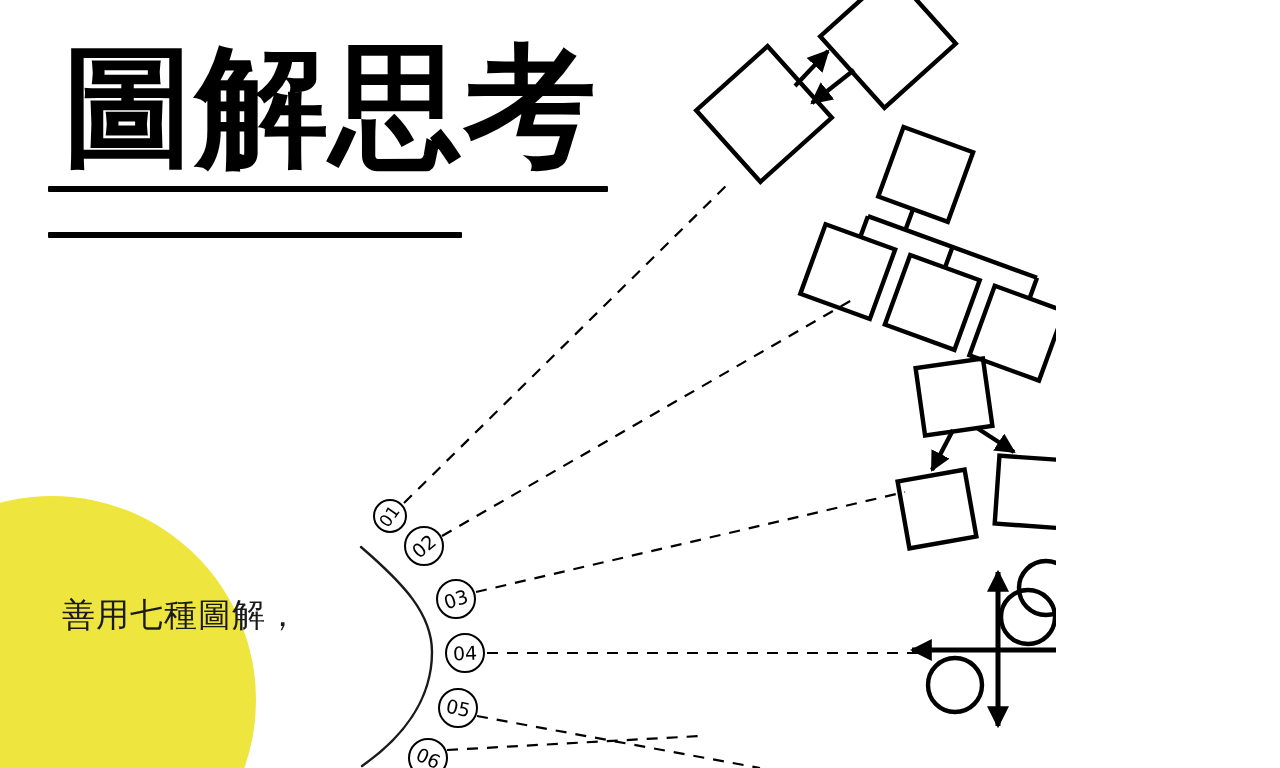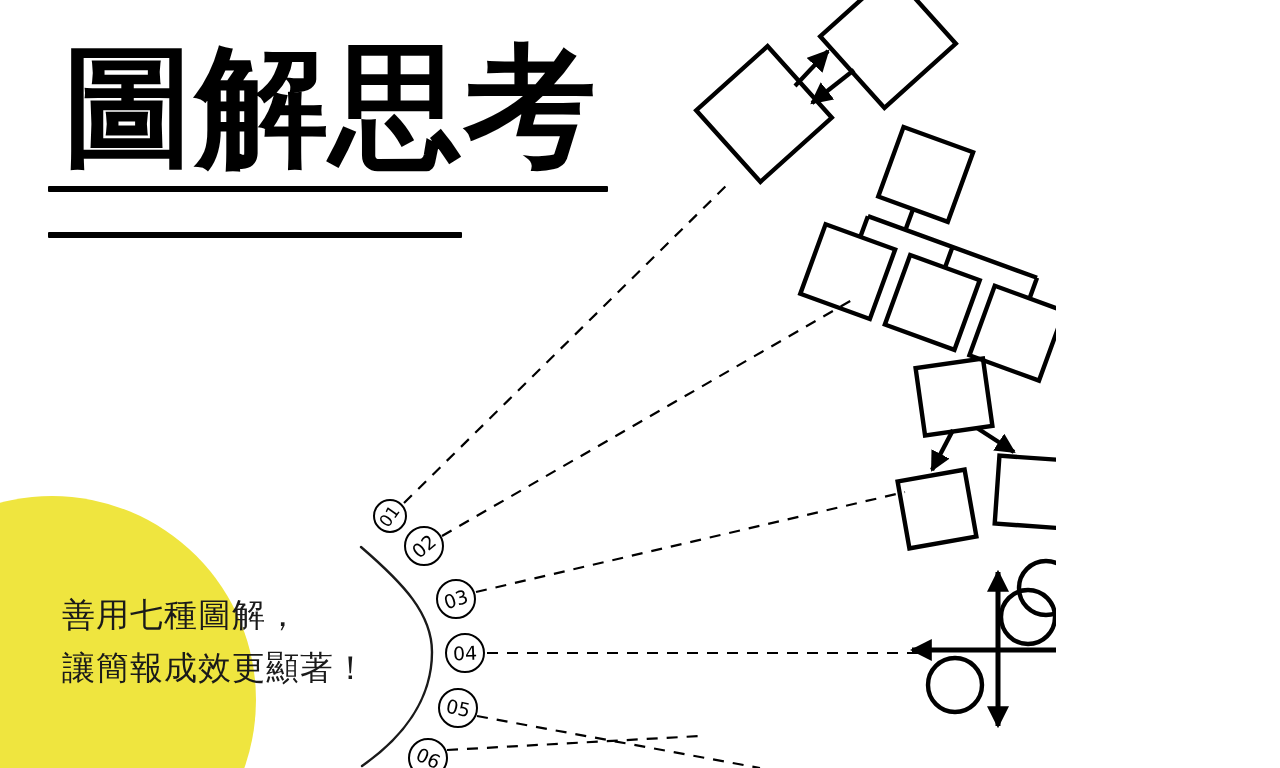--- a/index.html
+++ b/index.html
@@ -59,20 +59,21 @@
     left: 62px;
     top: 588px;
     z-index: 6;
     font-family: "DejaVu Sans", "Liberation Sans", sans-serif;
     font-size: 33px;
     font-weight: 400;
     line-height: 1.62;
     color: #1a1a1a;
     letter-spacing: 1px;
     white-space: nowrap;
+    text-align: right;
   }
 
   
   .side-text {
     position: absolute;
     left: 1194px;
     top: 52px;
     z-index: 6;
     writing-mode: vertical-rl;
     text-orientation: upright;
@@ -201,21 +202,20 @@
 
   <div class="title-block">
     <div class="title-line">圖解思考</div>
     <div class="title-rule rule-1"></div>
     <div class="title-gap"></div>
     <div class="title-rule rule-2"></div>
   </div>
 
   <div class="subtitle">
     <div>善用七種圖解，</div>
-    <div>讓簡報成效更顯著！</div>
   </div>
 
   <div class="side-text">養成圖解思考的習慣</div>
   <div class="side-rule"></div>
 
   <div id="badge-host">
       <div class="badge small" style="left: 373px; top: 499px; width: 34px; height: 34px;">
         <span style="display: inline-block; transform: rotate(-55deg);">01</span>
       </div>
       <div class="badge" style="left: 404px; top: 526px; width: 40px; height: 40px;">

